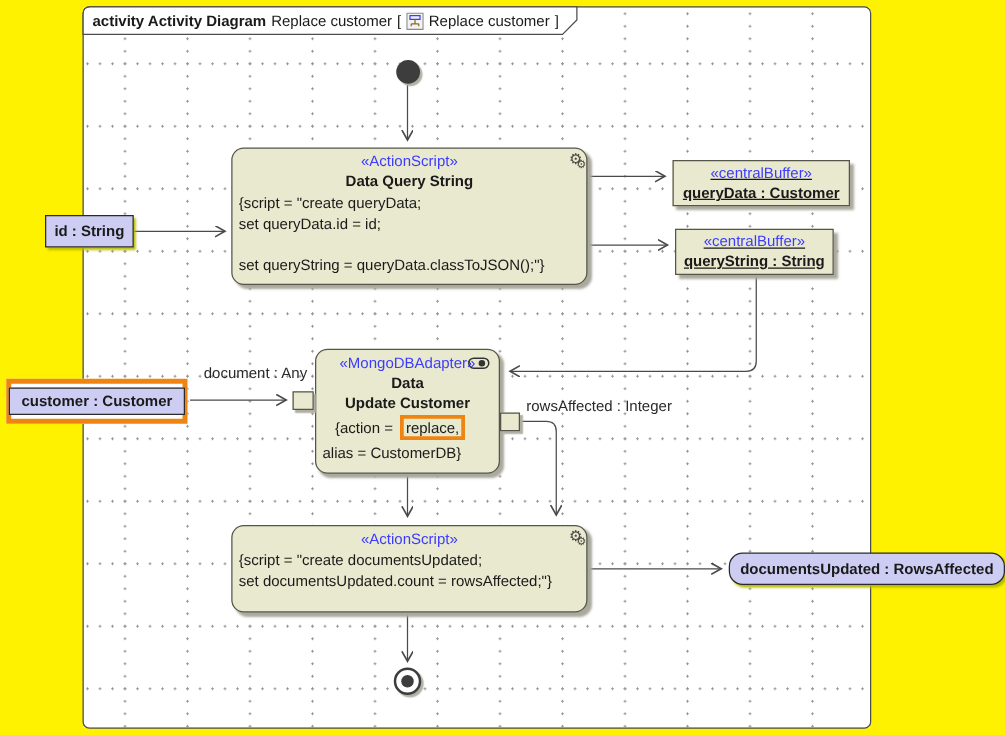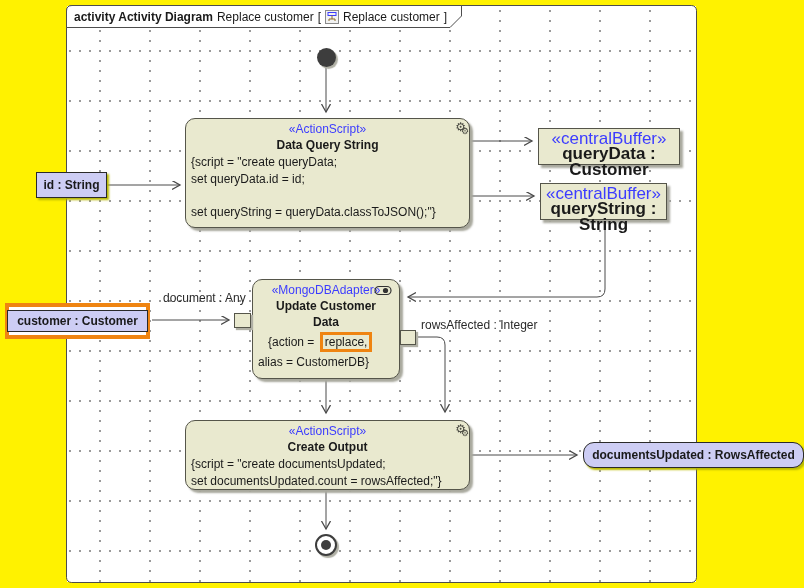--- a/index.html
+++ b/index.html
@@ -41,21 +41,22 @@
     box-shadow:3px 3px 2px #a9a99e;
     padding-top:3px;
     font-size:12px;
   }
   .buffer {
     background:#e9e9cf;
     border:1px solid #55554a;
     box-shadow:3px 3px 2px #a9a99e;
     text-align:center;
     padding-top:2px;
-    font-size:17px;
+    font-size:12px;
+    text-decoration:underline;
   }
   .stereo { color:#3c3cff; text-align:center; line-height:15px; }
   .aname  { font-weight:bold; text-align:center; line-height:16px; }
   .abody  { padding:1px 5px 0 5px; }
   .abody div { line-height:16.5px; min-height:16.5px; white-space:nowrap; }
 
   .gears {
     position:absolute; right:5px; top:2px; color:#4a4a42; font-size:12px;
     letter-spacing:-5px; line-height:12px;
   }
@@ -176,22 +177,22 @@
   </div>
 
   <div class="node action" style="left:252px;top:279px;width:148px;height:100px;">
     <div class="adapter-icon">
       <svg width="19" height="11">
         <rect x="1" y="1.5" width="16" height="8" rx="4" fill="none" stroke="#333" stroke-width="1.2"></rect>
         <circle cx="11.5" cy="5.5" r="2.6" fill="#333"></circle>
       </svg>
     </div>
     <div class="stereo">«MongoDBAdapter»</div>
+    <div class="aname">Data</div>
     <div class="aname">Update Customer</div>
-    <div class="aname">Data</div>
     <div class="abody">
       <div style="line-height:23px;min-height:23px;margin-left:10px;">
         <span>{action = </span><span class="hl">replace,</span>
       </div>
       <div>alias = CustomerDB}</div>
     </div>
   </div>
 
   <div class="pin" style="left:234px;top:313px;width:17px;height:15px;"></div>
   <div class="pin" style="left:400px;top:330px;width:16px;height:15px;"></div>
@@ -203,21 +204,20 @@
     <span>rowsAffected : Integer</span>
   </div>
 
   <div class="sel-outline" style="left:5px;top:303px;width:145px;height:36px;">
     <div class="param-inner">customer : Customer</div>
   </div>
 
   <div class="node action" style="left:185px;top:420px;width:285px;height:70px;">
     <div class="gears"><span>⚙</span><span class="g2">⚙</span></div>
     <div class="stereo">«ActionScript»</div>
-    <div class="aname">Create Output</div>
     <div class="abody">
       <div>{script = "create documentsUpdated;</div>
       <div>set documentsUpdated.count = rowsAffected;"}</div>
     </div>
   </div>
 
   <div class="param" style="left:583px;top:442px;width:221px;height:26px;border-radius:11px;">
     <span>documentsUpdated : RowsAffected</span>
   </div>
 

